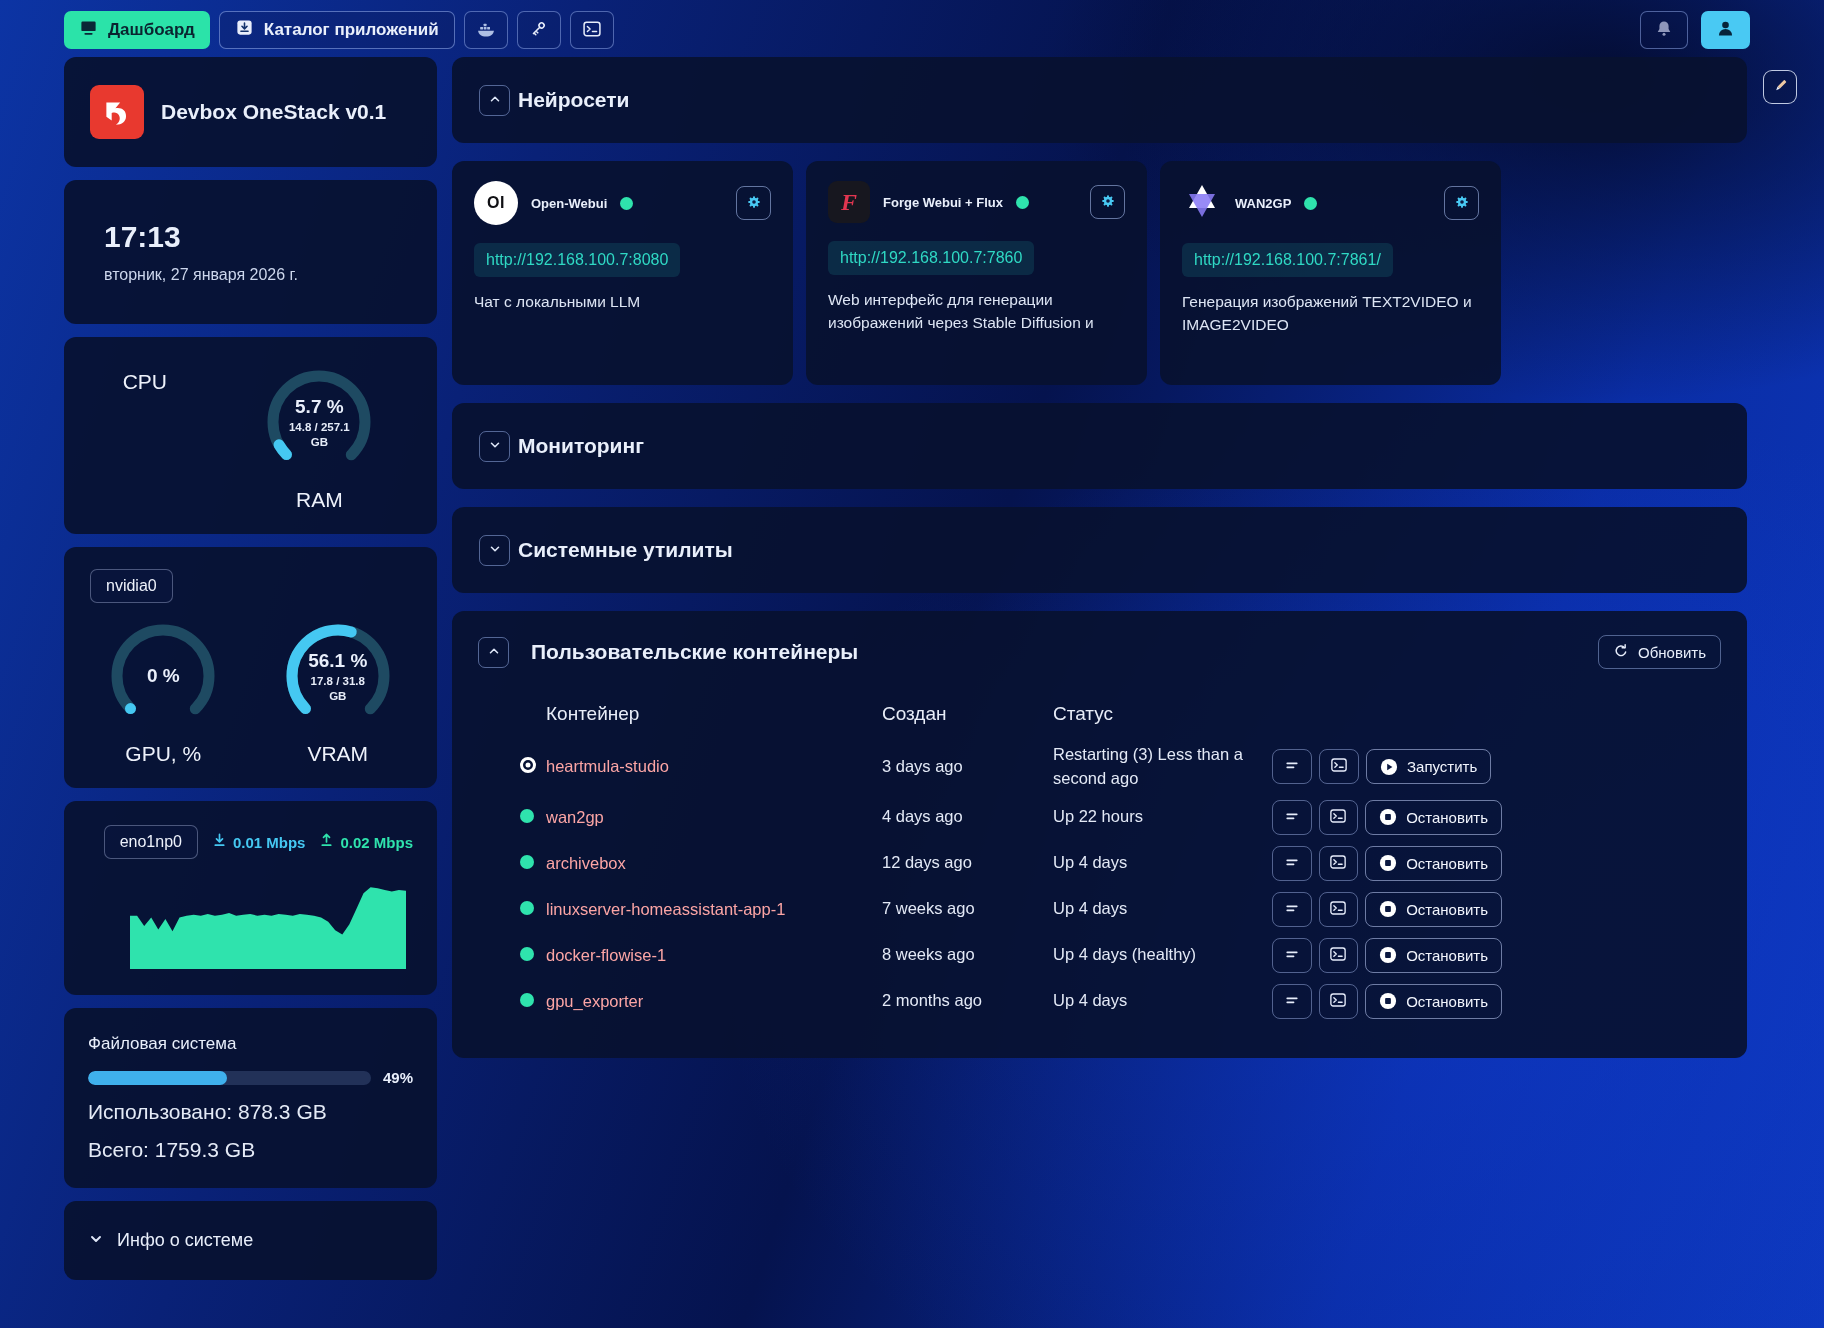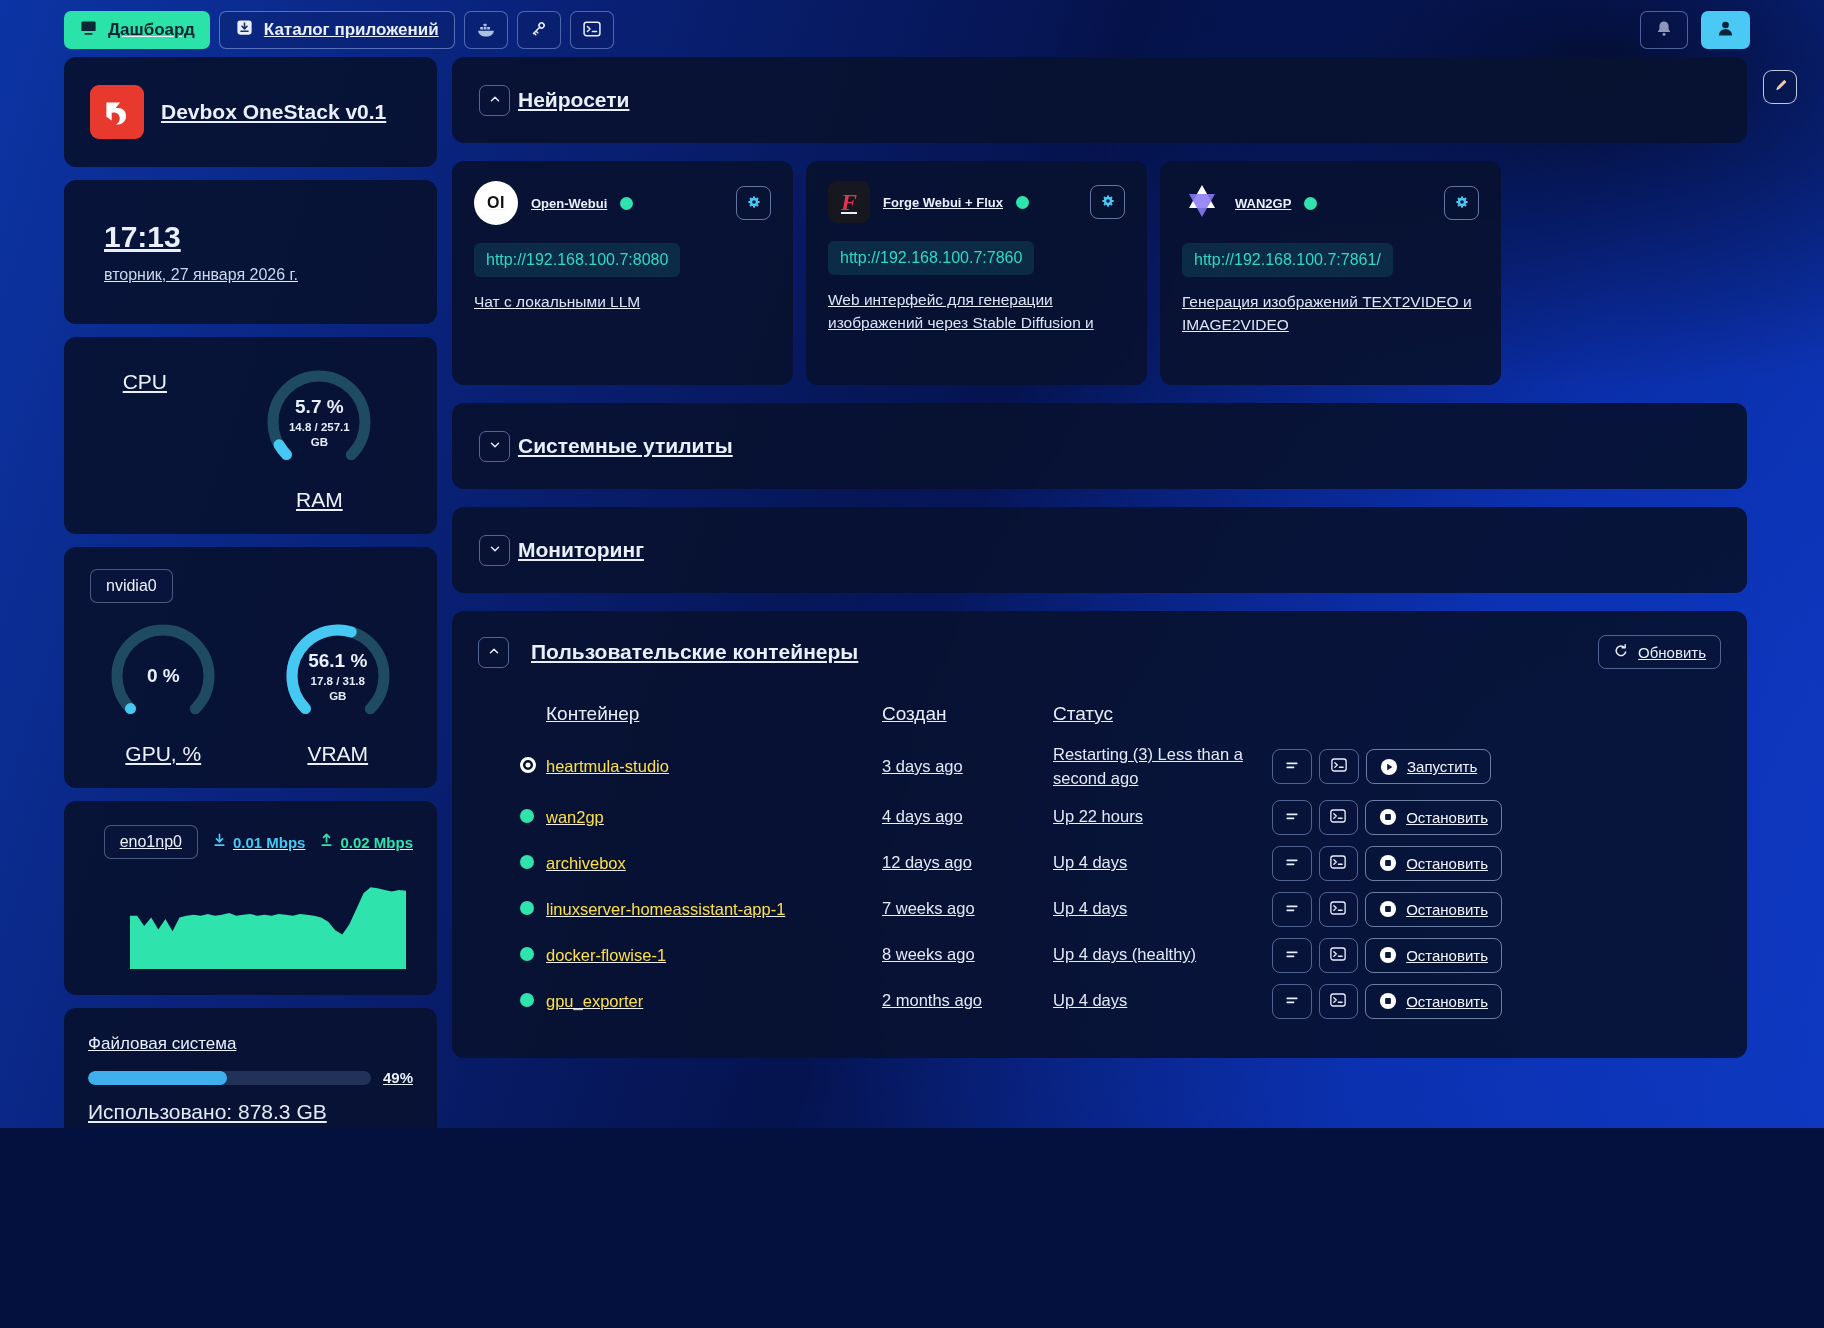--- a/index.html
+++ b/index.html
@@ -1,21 +1,21 @@
 <!DOCTYPE html>
 <html style="--accent-mint: #2FE3AD; --accent-cyan: #45C8F2; --url-teal: #2FD9C4; --progress-blue: #3FB0EC; --logo-red: #E8392F; --tab-active-bg: #2BE3A9; --user-button-bg: #49C9F3; --forge-red: #E23650; --wan-purple: #8A7BF5;"><head>
 <meta charset="utf-8">
 <style>
   html,body{margin:0;padding:0;background:#04103e;}
-  .page{position:relative;width:1824px;height:1128px;overflow:hidden;
+  .page{position:relative;width:1824px;height:1328px;overflow:hidden;
     font-family:"Liberation Sans",sans-serif;color:#e9effb;
     background:
       radial-gradient(900px 520px at 88% 6%, rgba(3,8,34,.85), transparent 62%),
       radial-gradient(1250px 900px at 82% 72%, rgba(15,58,205,.55), transparent 62%),
-      linear-gradient(108deg,#0c34a4 0%,#092177 26%,#05134e 52%,#0a2da5 78%,#0d38bd 100%); text-decoration: underline;}
+      linear-gradient(108deg,#0c34a4 0%,#092177 26%,#05134e 52%,#0a2da5 78%,#0d38bd 100%);}
   .card{background:rgba(8,17,48,.92);border-radius:12px;box-sizing:border-box;}
   button{font-family:inherit;cursor:pointer;}
 
   
   .topbar{height:54px;display:flex;align-items:center;gap:9px;padding:6px 74px 0 64px;box-sizing:border-box;}
   .tab{height:38px;border-radius:7px;display:flex;align-items:center;gap:10px;padding:0 15px;font-size:17px;border:none;}
   .tab-active{background:var(--tab-active-bg,#2be3a9);color:#0a2430;font-weight:700;}
   .tab-outline{border:1px solid rgba(150,176,240,.55);color:#e9effb;background:rgba(10,25,80,.25);font-weight:600;}
   .iconbtn{width:44px;height:38px;border-radius:7px;border:1px solid rgba(150,176,240,.5);
     display:flex;align-items:center;justify-content:center;background:rgba(10,25,80,.2);}
@@ -97,21 +97,21 @@
   .service-desc{margin-top:13px;font-size:15.5px;line-height:1.5;color:#dde5f4;}
 
   .containers-card{padding:24px 26px 30px;}
   .containers-head{display:flex;align-items:center;gap:22px;}
   .refresh-btn{margin-left:auto;height:34px;border:1px solid rgba(170,195,250,.45);border-radius:8px;
     background:transparent;color:#e9effb;display:flex;align-items:center;gap:9px;padding:0 14px;font-size:15px;}
   .c-table{margin:34px 0 0 42px;width:982px;}
   .c-grid{display:grid;grid-template-columns:26px 336px 171px 219px 230px;align-items:center;}
   .c-head{font-size:19px;color:#e8edf8;margin-bottom:18px;}
   .c-row{min-height:39px;margin-bottom:7px;font-size:16.5px;}
-  .cell-name{color:#fde047;}
+  .cell-name{color:#fca5a5;}
   .cell-created,.cell-status{color:#e3e9f6;line-height:1.45;padding-right:14px;}
   .dot-running{width:14px;height:14px;border-radius:50%;background:var(--accent-mint,#2fe3ad);display:inline-block;}
   .dot-restarting{position:relative;width:16px;height:16px;border-radius:50%;border:3px solid #fff;
     display:inline-block;box-sizing:border-box;}
   .dot-restarting::after{content:'';position:absolute;top:50%;left:50%;transform:translate(-50%,-50%);
     width:5px;height:5px;border-radius:50%;background:#fff;}
   .cell-actions{display:flex;gap:7px;align-items:center;}
   .icon-btn{width:40px;height:35px;border:1px solid rgba(175,195,248,.45);border-radius:8px;
     background:transparent;display:flex;align-items:center;justify-content:center;}
   .action-btn{height:35px;padding:0 13px;display:flex;gap:9px;align-items:center;
@@ -420,32 +420,32 @@
       </div>
 
       <div class="card section-bar">
         <button class="collapse-btn">
           <span>
             <svg width="14" height="14" viewBox="0 0 16 16">
                 <path d="M4 6l4 4 4-4" stroke="#dfe7f8" stroke-width="1.8" fill="none" stroke-linecap="round" stroke-linejoin="round"></path>
               </svg>
           </span>
         </button>
-        <span class="section-title">Системные утилиты</span>
+        <span class="section-title">Мониторинг</span>
       </div>
 
       <div class="card section-bar">
         <button class="collapse-btn">
           <span>
             <svg width="14" height="14" viewBox="0 0 16 16">
                 <path d="M4 6l4 4 4-4" stroke="#dfe7f8" stroke-width="1.8" fill="none" stroke-linecap="round" stroke-linejoin="round"></path>
               </svg>
           </span>
         </button>
-        <span class="section-title">Мониторинг</span>
+        <span class="section-title">Системные утилиты</span>
       </div>
 
       <div class="card containers-card">
         <div class="containers-head">
           <button class="collapse-btn">
             <span>
               <svg width="14" height="14" viewBox="0 0 16 16">
                   <path d="M4 10l4-4 4 4" stroke="#dfe7f8" stroke-width="1.8" fill="none" stroke-linecap="round" stroke-linejoin="round"></path>
                 </svg>
             </span>

